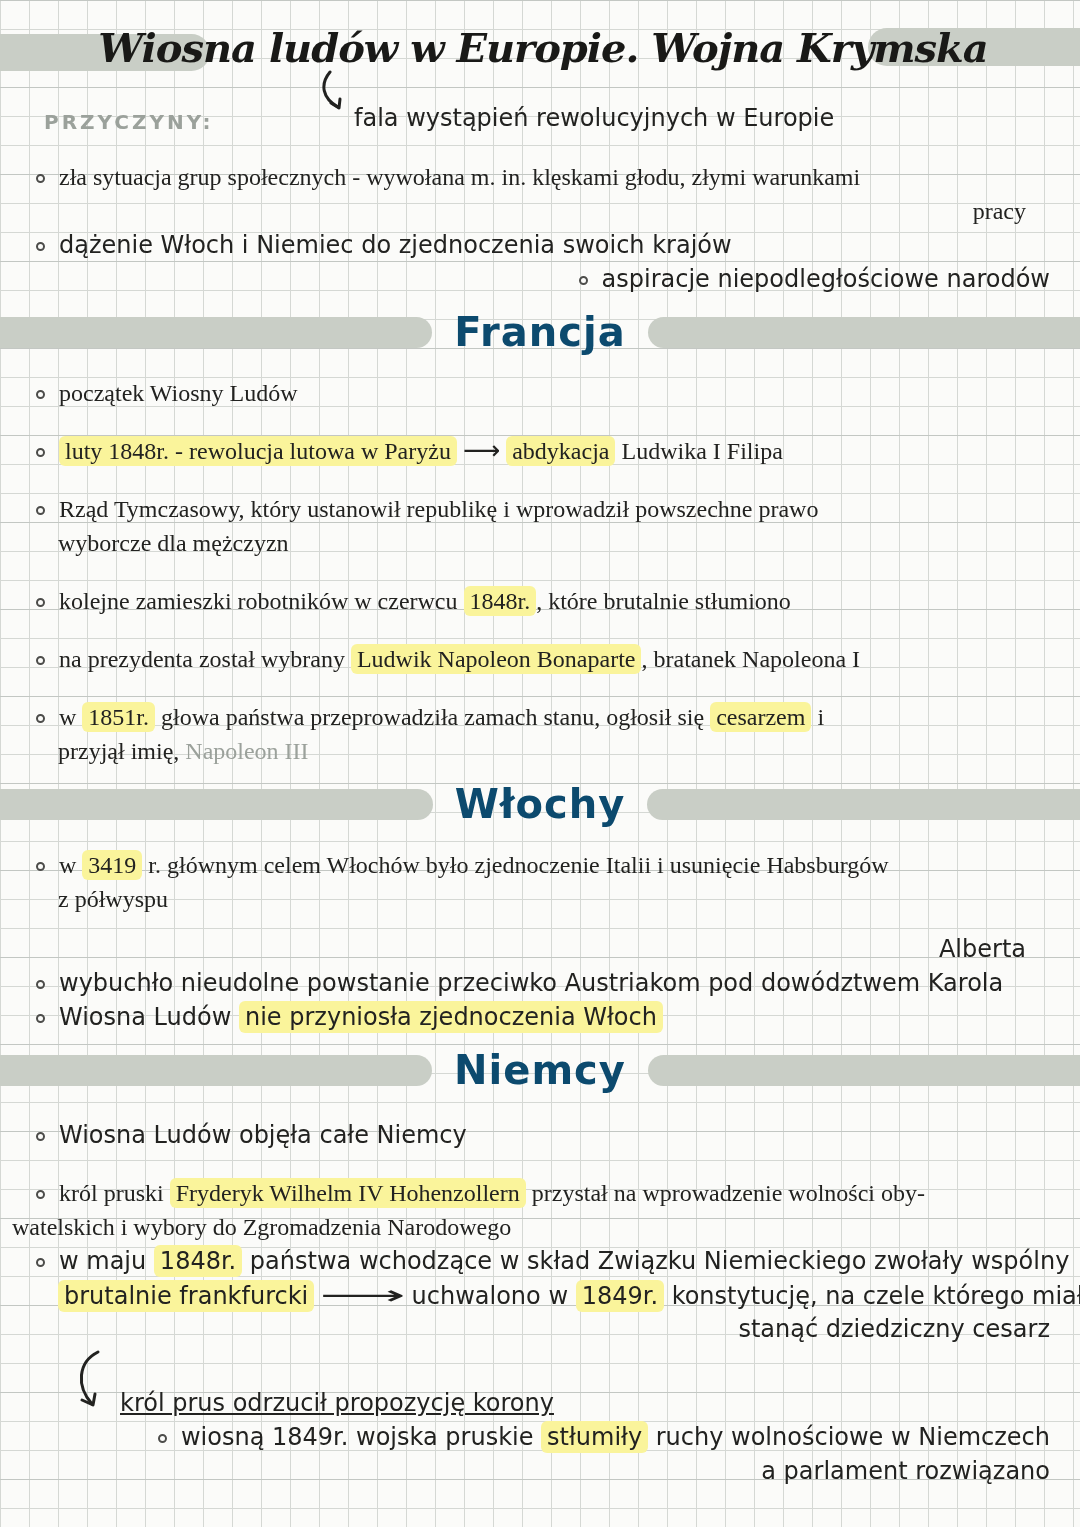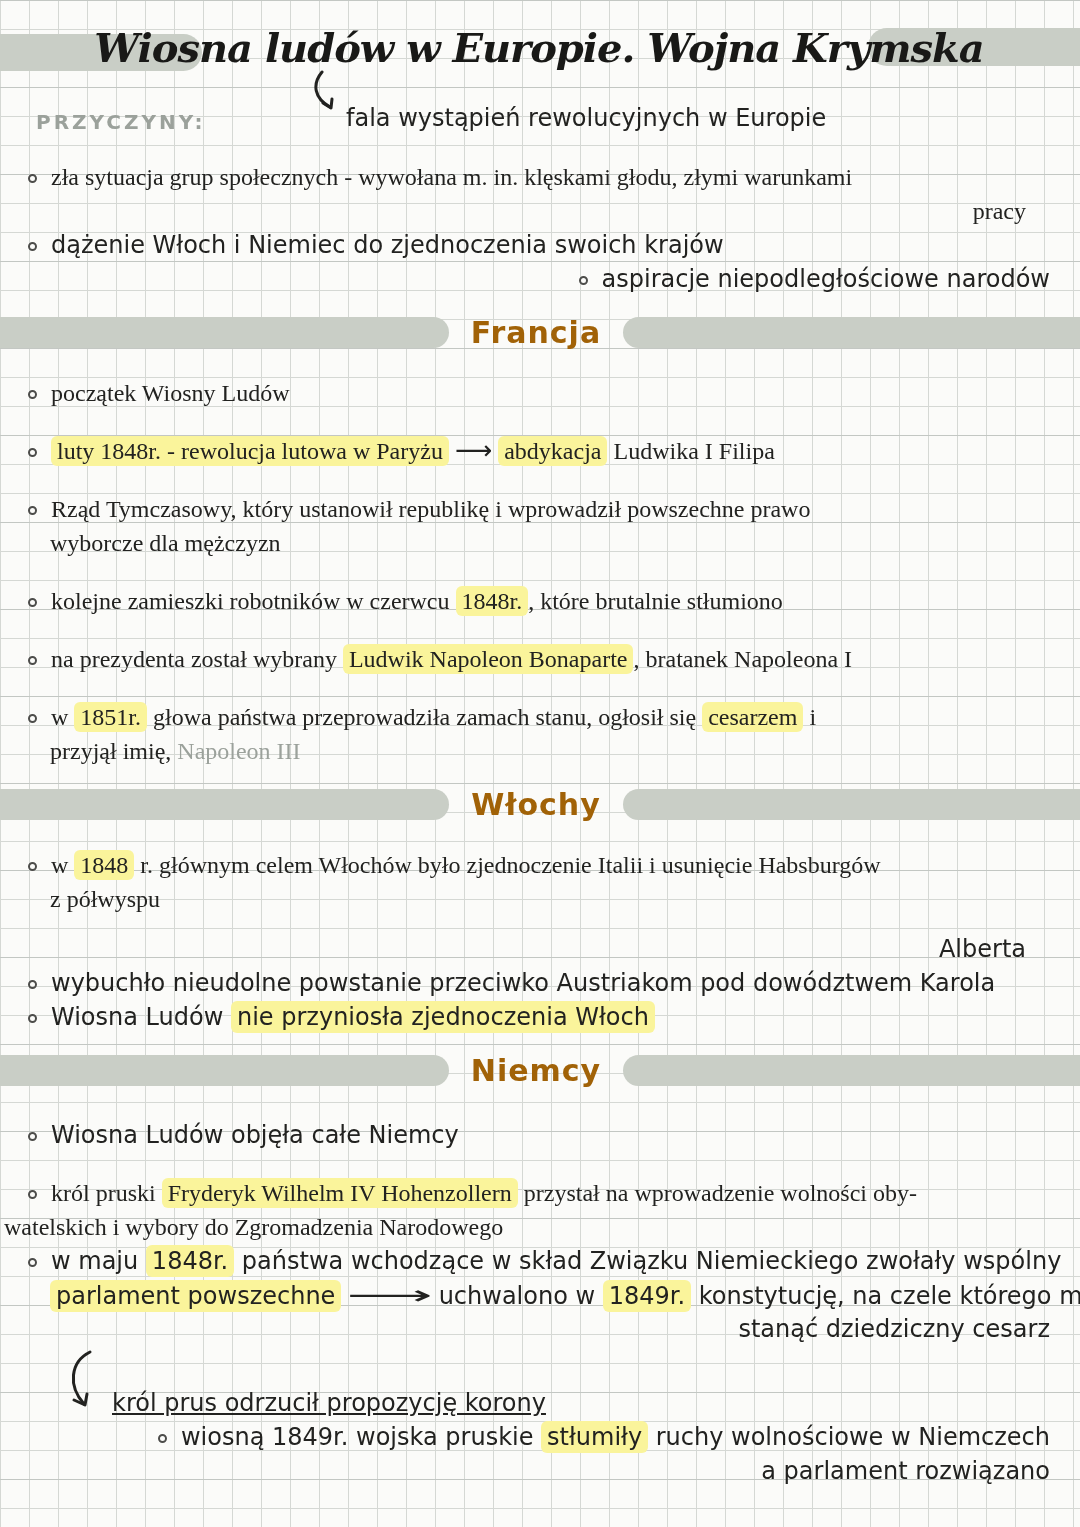--- a/index.html
+++ b/index.html
@@ -16,21 +16,21 @@
   body{
     width:1080px;height:1527px;overflow:hidden;position:relative;
     font-family:"DejaVu Sans",sans-serif;color:var(--ink);
     background-color:var(--paper);
     background-image:
       linear-gradient(to bottom,var(--grid-dark) 1px,transparent 1px),
       linear-gradient(to right,var(--grid) 1px,transparent 1px),
       linear-gradient(to bottom,var(--grid) 1px,transparent 1px);
     background-size:29px 87px,29px 29px,29px 29px;
   }
-  .page{position:relative;width:1080px;height:1527px;padding:14px 30px 0 28px;}
+  .page{position:relative;width:1080px;height:1527px;padding:14px 30px 0 36px;}
 
   
   .page-header{position:relative;height:122px;}
   .title-bar{position:absolute;background:var(--bar);}
   .title-bar.left{left:-36px;top:20px;width:210px;height:37px;border-radius:0 19px 19px 0;}
   .title-bar.right{right:-30px;top:14px;width:212px;height:38px;border-radius:19px 0 0 19px;}
   .page-title{
     position:relative;z-index:2;text-align:center;padding-top:10px;
     font-family:"DejaVu Serif",serif;font-style:italic;font-weight:bold;
     font-size:40px;letter-spacing:-1px;color:#191917;
@@ -66,21 +66,21 @@
   .seg-gray{color:var(--gray-text);}
   .seg-arrow{font-size:26px;}
   .seg-arrow-long{display:inline-block;transform:scaleX(2.3);margin:0 30px;font-size:26px;}
 
   
   .section-header{display:flex;align-items:center;height:40px;}
   .header-bar{height:31px;background:var(--bar);border-radius:16px;flex:1;}
   .header-bar.left{margin-left:-36px;border-radius:0 16px 16px 0;}
   .header-bar.right{margin-right:-30px;border-radius:16px 0 0 16px;}
   .section-label{
-    color:#a16207;font-weight:bold;font-size:30px;letter-spacing:1px;margin:0 22px;
+    color:#0c4a6e;font-weight:bold;font-size:40px;letter-spacing:1px;margin:0 22px;
   }
 
   
   .note-row{position:relative;margin-left:84px;text-decoration:underline;}
   .curved-arrow{position:absolute;left:-52px;top:-38px;}
 </style>
 </head>
 <body>
 
 <div class="page">
@@ -132,21 +132,21 @@
       <div class="block gap-m">
         <div class="note-line"><span class="bullet-marker"></span><span>w </span><span class="seg-hl">1851r.</span><span> głowa państwa przeprowadziła zamach stanu, ogłosił się </span><span class="seg-hl">cesarzem</span><span> i</span></div>
         <div class="note-line pos-wrap"><span>przyjął imię, </span><span class="seg-gray">Napoleon III</span></div>
       </div>
       <div class="section-header block gap-s">
         <div class="header-bar left"></div>
         <span class="section-label">Włochy</span>
         <div class="header-bar right"></div>
       </div>
       <div class="block gap-m">
-        <div class="note-line"><span class="bullet-marker"></span><span>w </span><span class="seg-hl">1848</span><span> r. głównym celem Włochów było zjednoczenie Italii i usunięcie Habsburgów</span></div>
+        <div class="note-line"><span class="bullet-marker"></span><span>w </span><span class="seg-hl">3419</span><span> r. głównym celem Włochów było zjednoczenie Italii i usunięcie Habsburgów</span></div>
         <div class="note-line pos-wrap"><span>z półwyspu</span></div>
       </div>
       <div class="block gap-s">
         <div class="note-line pos-right"><span>Alberta</span></div>
         <div class="note-line"><span class="bullet-marker"></span><span>wybuchło nieudolne powstanie przeciwko Austriakom pod dowództwem Karola</span></div>
       </div>
       <div class="block gap-none">
         <div class="note-line"><span class="bullet-marker"></span><span>Wiosna Ludów </span><span class="seg-hl">nie przyniosła zjednoczenia Włoch</span></div>
       </div>
       <div class="section-header block gap-s">
@@ -156,21 +156,21 @@
       </div>
       <div class="block gap-l">
         <div class="note-line"><span class="bullet-marker"></span><span>Wiosna Ludów objęła całe Niemcy</span></div>
       </div>
       <div class="block gap-m">
         <div class="note-line"><span class="bullet-marker"></span><span>król pruski </span><span class="seg-hl">Fryderyk Wilhelm IV Hohenzollern</span><span> przystał na wprowadzenie wolności oby-</span></div>
         <div class="note-line pos-flush"><span>watelskich i wybory do Zgromadzenia Narodowego</span></div>
       </div>
       <div class="block gap-xs">
         <div class="note-line"><span class="bullet-marker"></span><span>w maju </span><span class="seg-hl">1848r.</span><span> państwa wchodzące w skład Związku Niemieckiego zwołały wspólny</span></div>
-        <div class="note-line pos-wrap"><span class="seg-hl">parlament powszechne</span><span class="seg-arrow-long">⟶</span><span>uchwalono w </span><span class="seg-hl">1849r.</span><span> konstytucję, na czele którego miał</span></div>
+        <div class="note-line pos-wrap"><span class="seg-hl">brutalnie frankfurcki</span><span class="seg-arrow-long">⟶</span><span>uchwalono w </span><span class="seg-hl">1849r.</span><span> konstytucję, na czele którego miał</span></div>
         <div class="note-line pos-flush"><span>stanąć dziedziczny cesarz</span></div>
       </div>
       <div class="note-row block gap-xl">
         <svg width="48" height="66" viewBox="0 0 48 66" class="curved-arrow">
           <path d="M30,4 C10,14 8,38 24,56" fill="none" stroke="#222220" stroke-width="3" stroke-linecap="round"></path>
           <path d="M14,52 L25,57 L27,46" fill="none" stroke="#222220" stroke-width="3" stroke-linecap="round" stroke-linejoin="round"></path>
         </svg>
         <div class="note-line"><span>król prus odrzucił propozycję korony</span></div>
       </div>
       <div class="block gap-xs">

